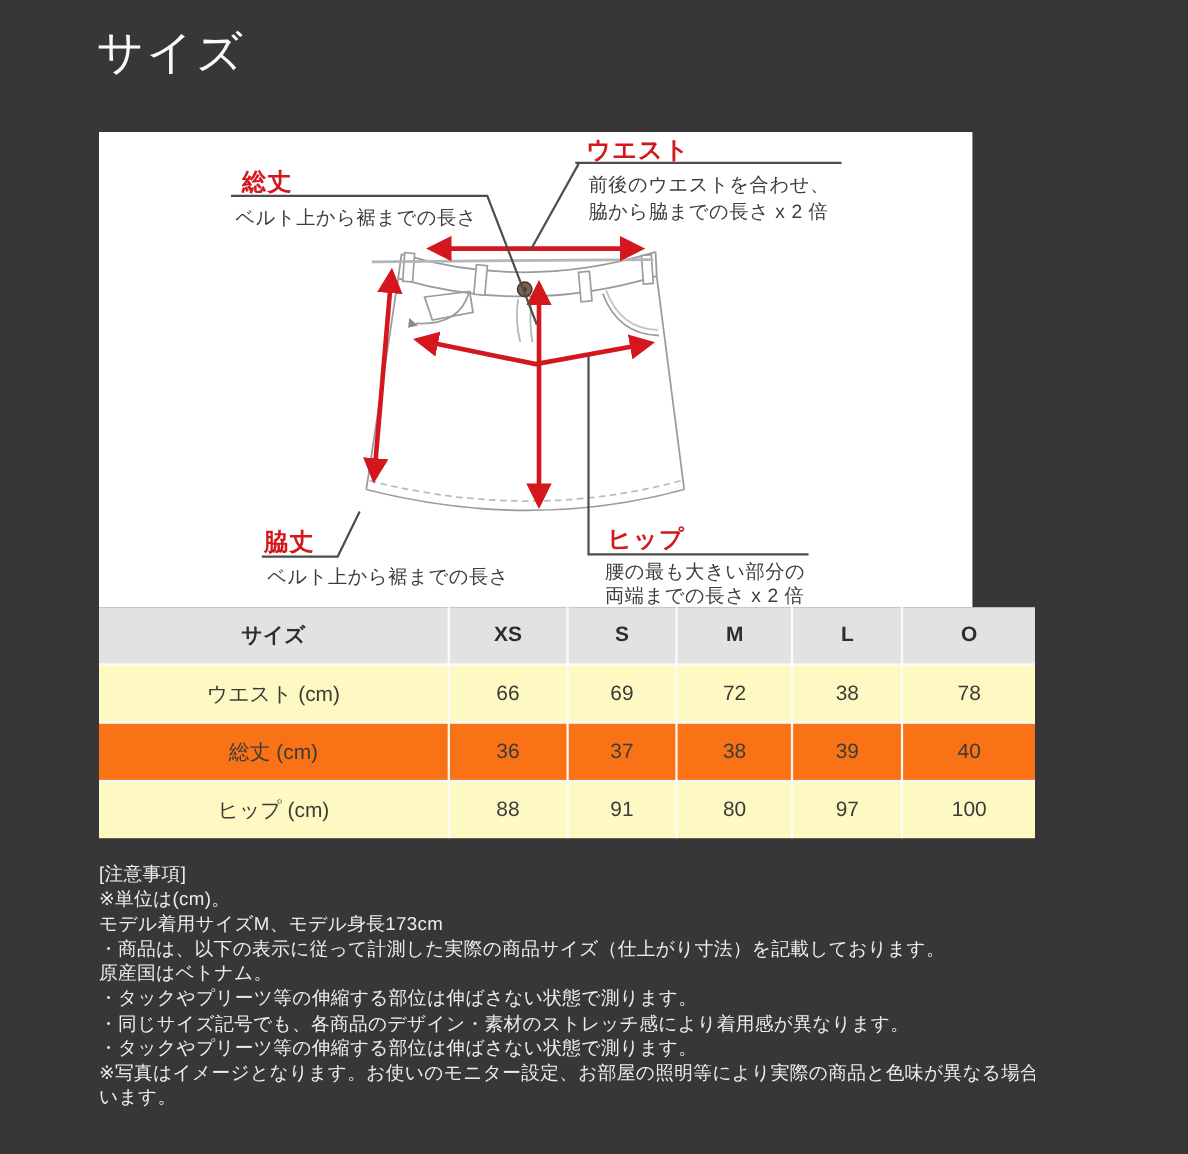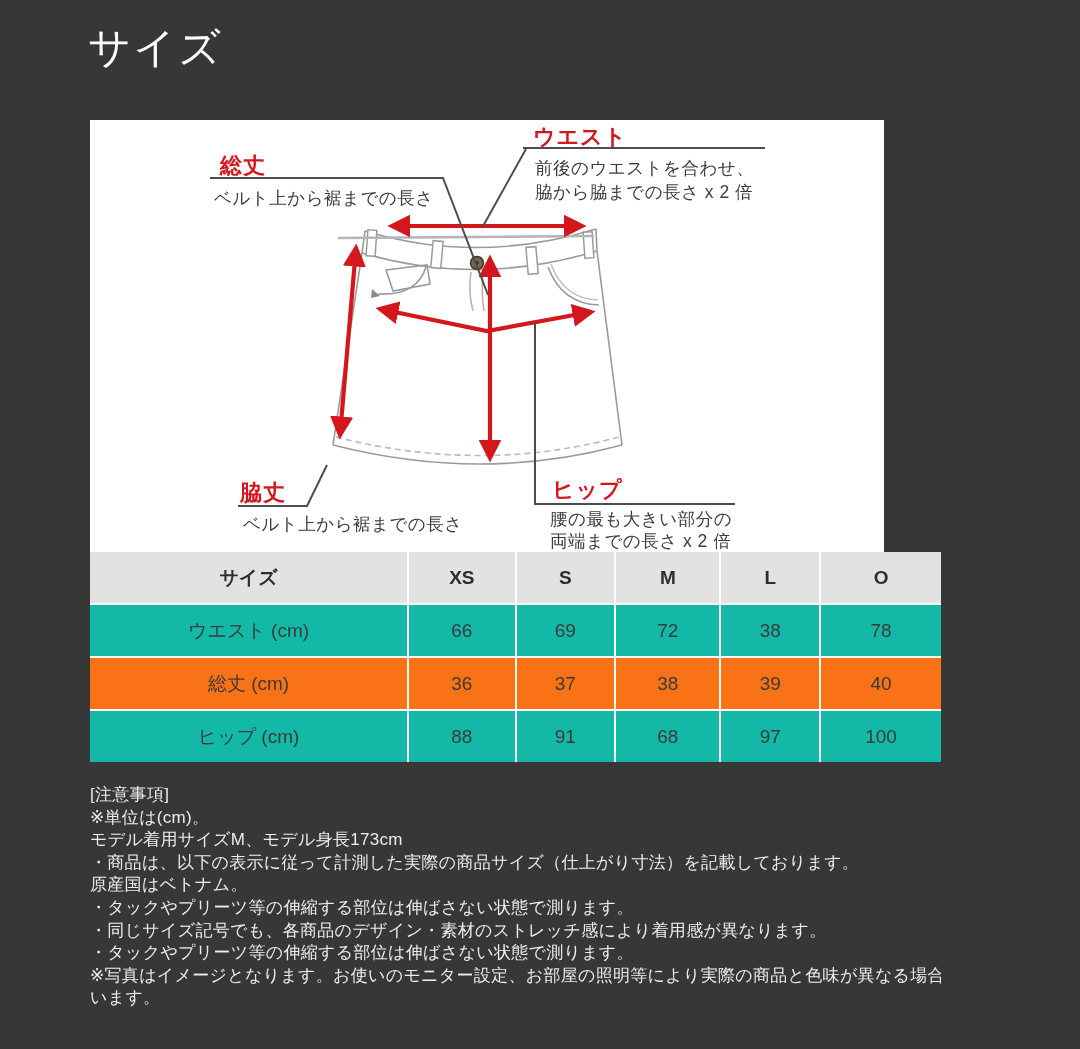--- a/index.html
+++ b/index.html
@@ -23,21 +23,21 @@
   .size-table{
     position:absolute;left:90px;top:552px;border-collapse:collapse;border-style:hidden;
     table-layout:fixed;
   }
   .size-table td,.size-table th{
     border:2px solid #fbfbfb;height:51px;text-align:center;vertical-align:middle;
     font-size:19px;color:#3b3b3b;padding:0;
   }
   .size-table th{font-weight:bold;color:#2e2e2e;}
   .row-head th{background:#e2e2e2;}
-  .row-light td{background:#14b8a6;}
+  .row-light td{background:#fef9c3;}
   .row-dark td{background:#f97316;}
 
   .notes{
     position:absolute;left:90px;top:784px;width:918px;color:#ededed;
     font-size:17px;line-height:22.6px;letter-spacing:0.3px;
   }
 </style>
 </head>
 <body>
 
@@ -152,21 +152,21 @@
       <td>36</td>
       <td>37</td>
       <td>38</td>
       <td>39</td>
       <td>40</td>
     </tr>
     <tr class="row-light">
       <td>ヒップ (cm)</td>
       <td>88</td>
       <td>91</td>
-      <td>68</td>
+      <td>80</td>
       <td>97</td>
       <td>100</td>
     </tr>
   </tbody>
     </table>
 
   <div class="notes">
     <div>[注意事項]</div>
     <div>※単位は(cm)。</div>
     <div>モデル着用サイズM、モデル身長173cm</div>

